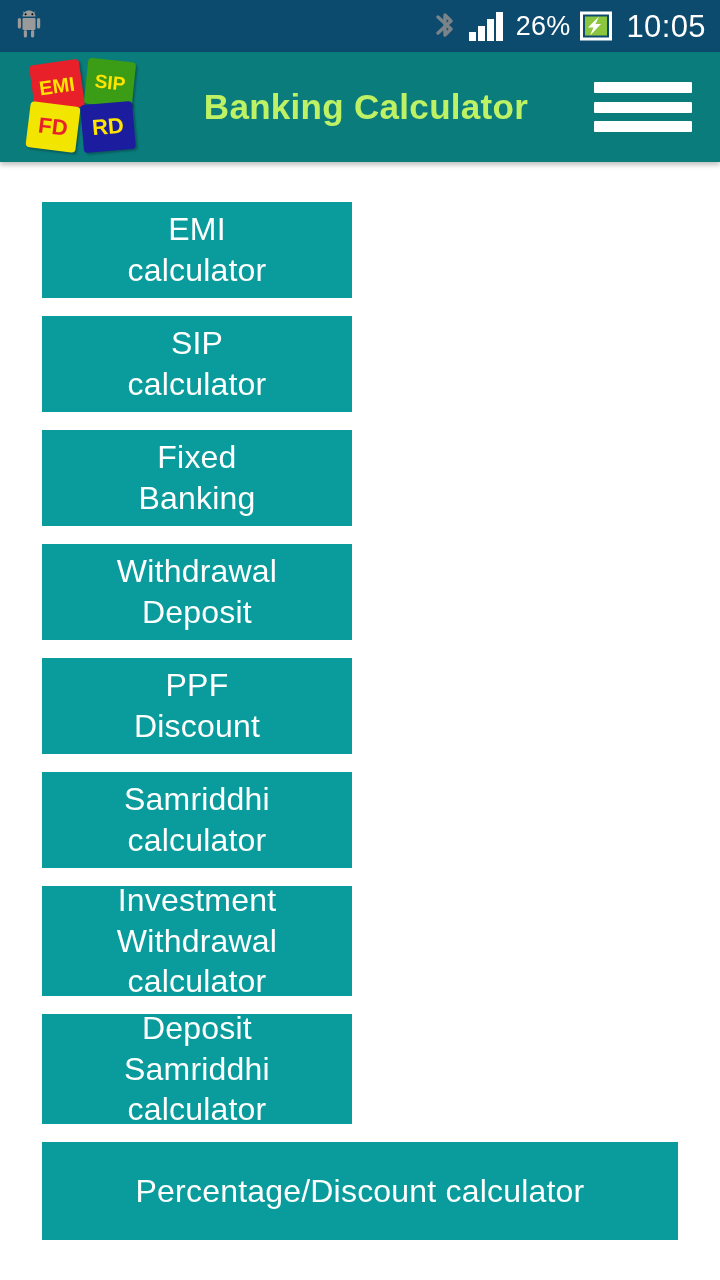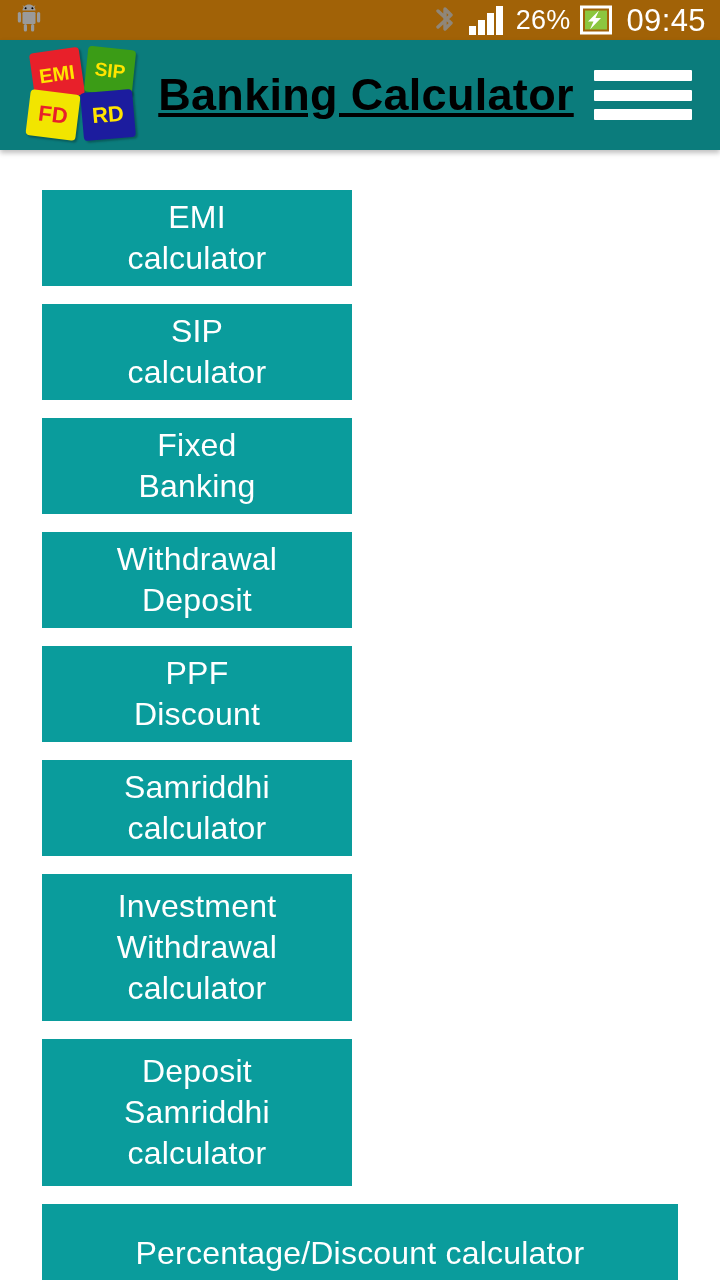--- a/index.html
+++ b/index.html
@@ -11,22 +11,22 @@
     width: 720px;
     height: 1280px;
     overflow: hidden;
     font-family: "Liberation Sans", sans-serif;
     -webkit-font-smoothing: antialiased;
   }
 
   
   .statusbar {
     position: relative;
-    height: 40px;
-    background: #a16207;
+    height: 52px;
+    background: #0c4a6e;
     display: flex;
     align-items: center;
     box-sizing: border-box;
     padding: 0 14px 0 12px;
   }
   .status-left {
     display: flex;
     align-items: center;
   }
   .status-right {
@@ -111,27 +111,26 @@
     left: 68px; top: 45px;
     width: 52px; height: 48px;
     background: #1c1c9e;
     color: #ffe400;
     font-size: 22px;
     transform: rotate(-5deg);
   }
   .app-title {
     flex: 1 1 auto;
     text-align: center;
-    color: #000000;
-    font-size: 45px;
+    color: #bef264;
+    font-size: 35px;
     font-weight: bold;
     letter-spacing: .3px;
     font-family: "Liberation Sans", sans-serif;
     padding-right: 6px;
-    text-decoration: underline;
   }
   .hamburger {
     flex: 0 0 auto;
     width: 98px;
     height: 56px;
     display: flex;
     flex-direction: column;
     justify-content: space-between;
     padding: 3px 0;
     box-sizing: border-box;
@@ -174,21 +173,21 @@
     white-space: pre-line;
     user-select: none;
   }
   .btn.half {
     width: 310px;
   }
   .btn.full {
     width: 100%;
   }
   .btn.h2 { height: 96px; }
-  .btn.h3 { height: 147px; }
+  .btn.h3 { height: 110px; }
   .btn.h1 { height: 98px; }
 </style>
 </head>
 <body>
 
 <div class="statusbar">
   <div class="status-left">
     <span>
       <svg class="android-icon" width="34" height="34" viewBox="0 0 34 34">
         <g fill="#9a9a9a">
@@ -225,21 +224,21 @@
     <span class="battery-pct">26%</span>
 
     <span>
       <svg class="battery-icon" width="32" height="30" viewBox="0 0 32 30">
         <rect x="1.5" y="2" width="29" height="26" fill="none" stroke="#ffffff" stroke-width="3"></rect>
         <rect x="5" y="5.5" width="22" height="19" fill="#8cc63f"></rect>
         <path d="M19 5.5 L8 16.5 L13.5 16.5 L10 24.5 L21 13 L15.5 13 Z" fill="#ffffff"></path>
       </svg>
     </span>
 
-    <span class="clock">09:45</span>
+    <span class="clock">10:05</span>
   </div>
 </div>
 
 <div class="appbar">
 
   <div class="logo">
     <div class="tile tile-emi">EMI</div>
     <div class="tile tile-sip">SIP</div>
     <div class="tile tile-fd">FD</div>
     <div class="tile tile-rd">RD</div>

